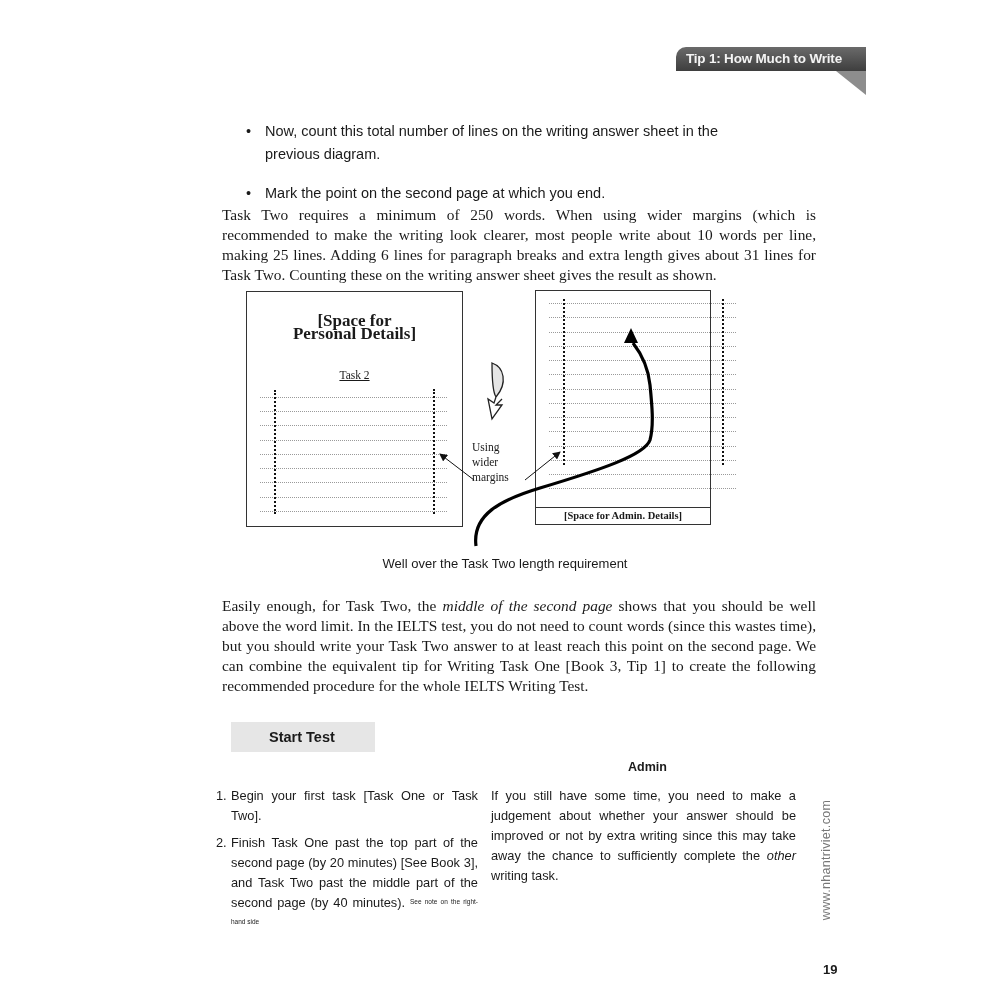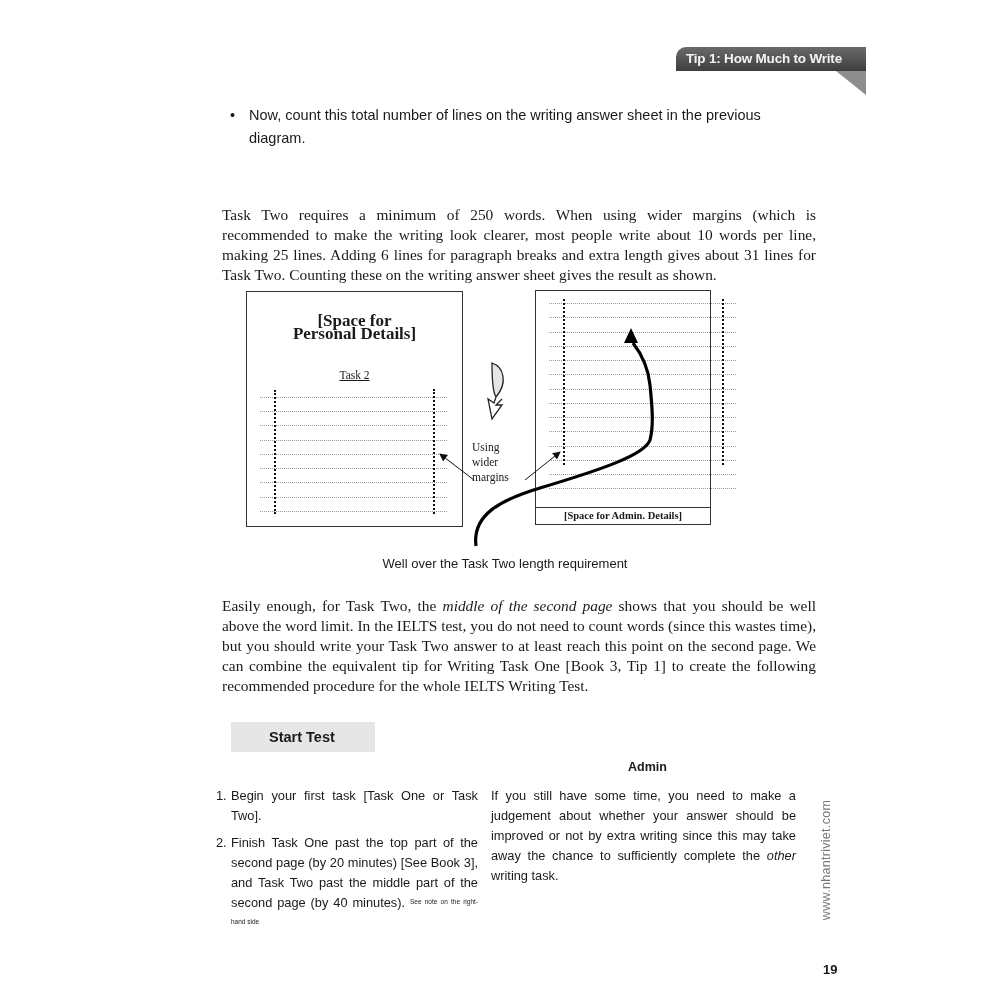--- a/index.html
+++ b/index.html
@@ -15,21 +15,21 @@
     padding-left: 10px; box-sizing: border-box; letter-spacing: -0.2px;
   }
   .tip-fold {
     position: absolute; left: 836px; top: 71px; width: 0; height: 0;
     border-top: 24px solid #8d8d8d; border-left: 30px solid transparent;
   }
   .bullets {
     position: absolute; left: 230px; top: 104px; width: 560px;
     font-size: 14.5px; line-height: 23px; margin: 0; padding: 0; list-style: none;
   }
-  .bullets li { position: relative; padding-left: 19px; margin: 0; }
+  .bullets li { position: relative; padding-left: 19px; margin: 16px; }
   .bullets li::before { content: "•"; position: absolute; left: 0; top: 0; }
   .para {
     position: absolute; left: 208px; width: 594px;
     font-family: "Liberation Serif", serif; font-size: 15.4px; line-height: 20px;
     text-align: justify; margin: 14px;
   }
   .para1 { top: 191px; }
   .para2 { top: 582px; }
   .para em { }
 
@@ -97,20 +97,21 @@
   }
 </style>
 </head>
 <body>
 
 <div class="tip-banner">Tip 1: How Much to Write</div>
 <div class="tip-fold"></div>
 
 <ul class="bullets">
   <li>Now, count this total number of lines on the writing answer sheet in the previous diagram.</li>
+  <li>Mark the point on the second page at which you end.</li>
 </ul>
 
 <p class="para para1">Task Two requires a minimum of 250 words. When using wider margins (which is recommended to make the writing look clearer, most people write about 10 words per line, making 25 lines. Adding 6 lines for paragraph breaks and extra length gives about 31 lines for Task Two. Counting these on the writing answer sheet gives the result as shown.</p>
 
 <div class="sheet sheet-left">
   <div class="sheet-title" style="top:22px;">[Space for</div>
   <div class="sheet-title" style="top:35px;">Personal Details]</div>
   <div class="task-label">Task 2</div>
   <div class="line" style="left:13px;width:187px;top:105px;"></div>
   <div class="line" style="left:13px;width:187px;top:119px;"></div>

